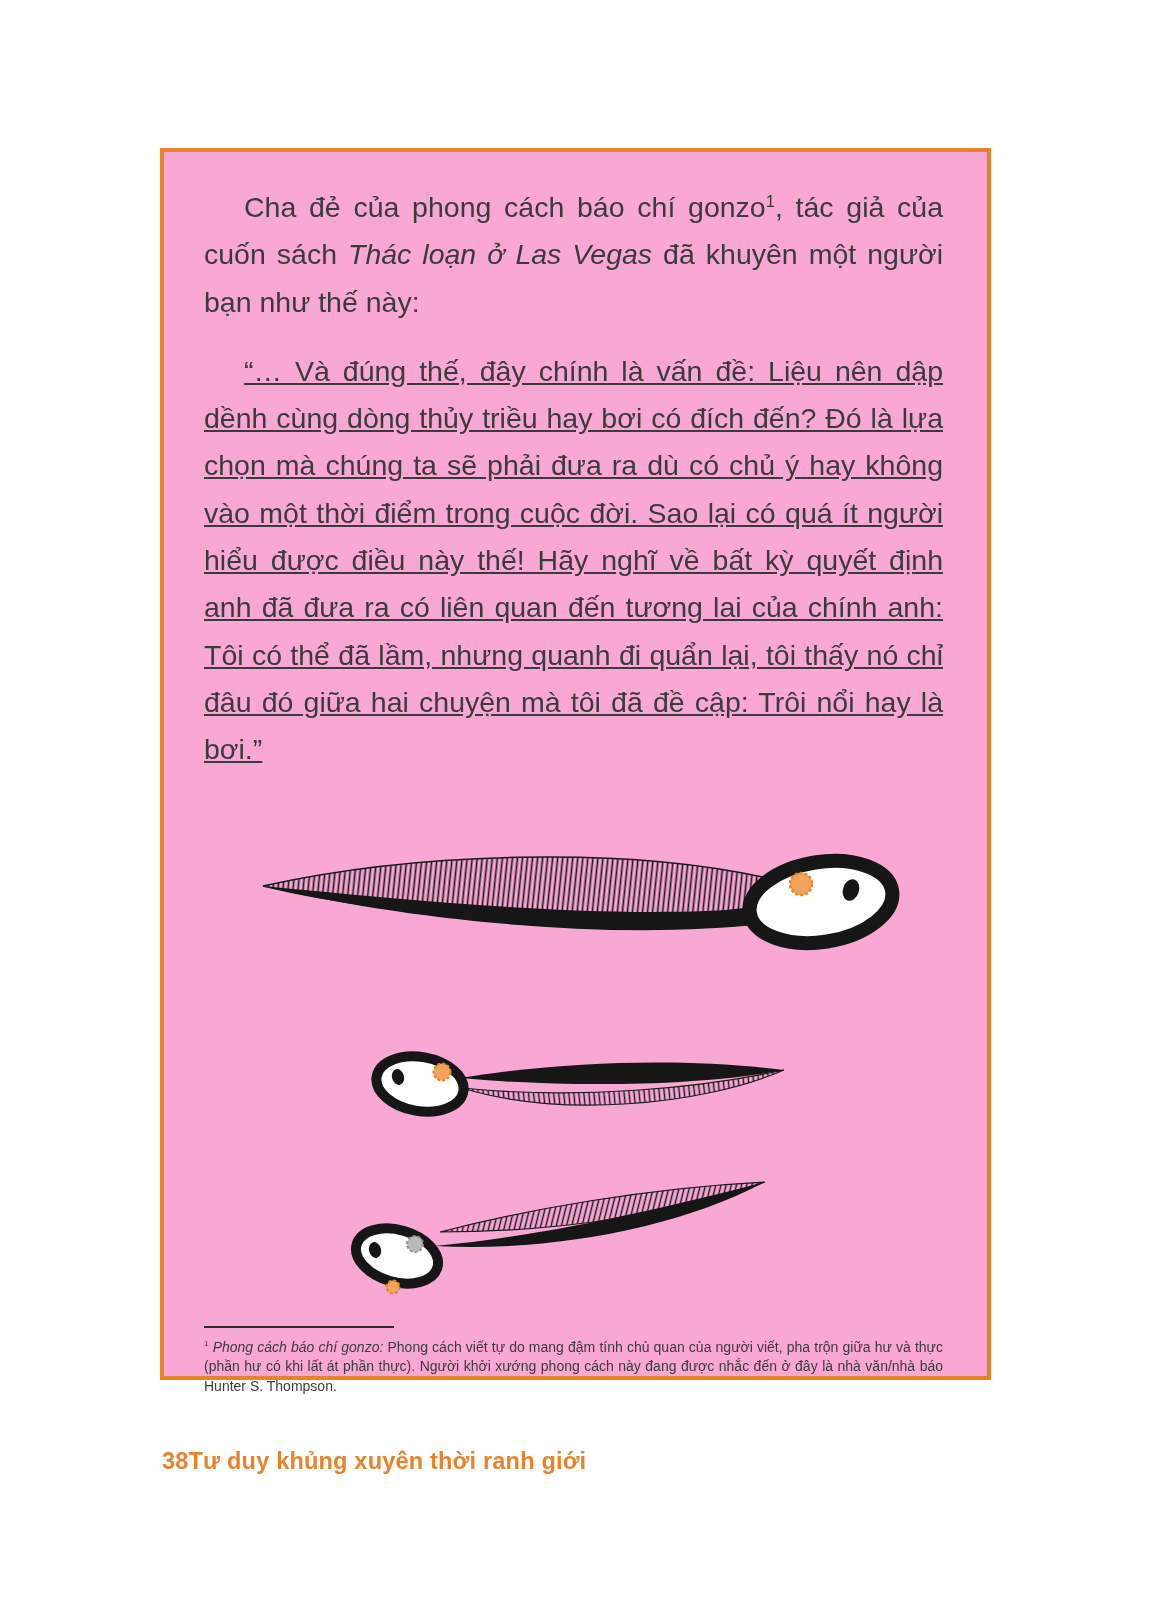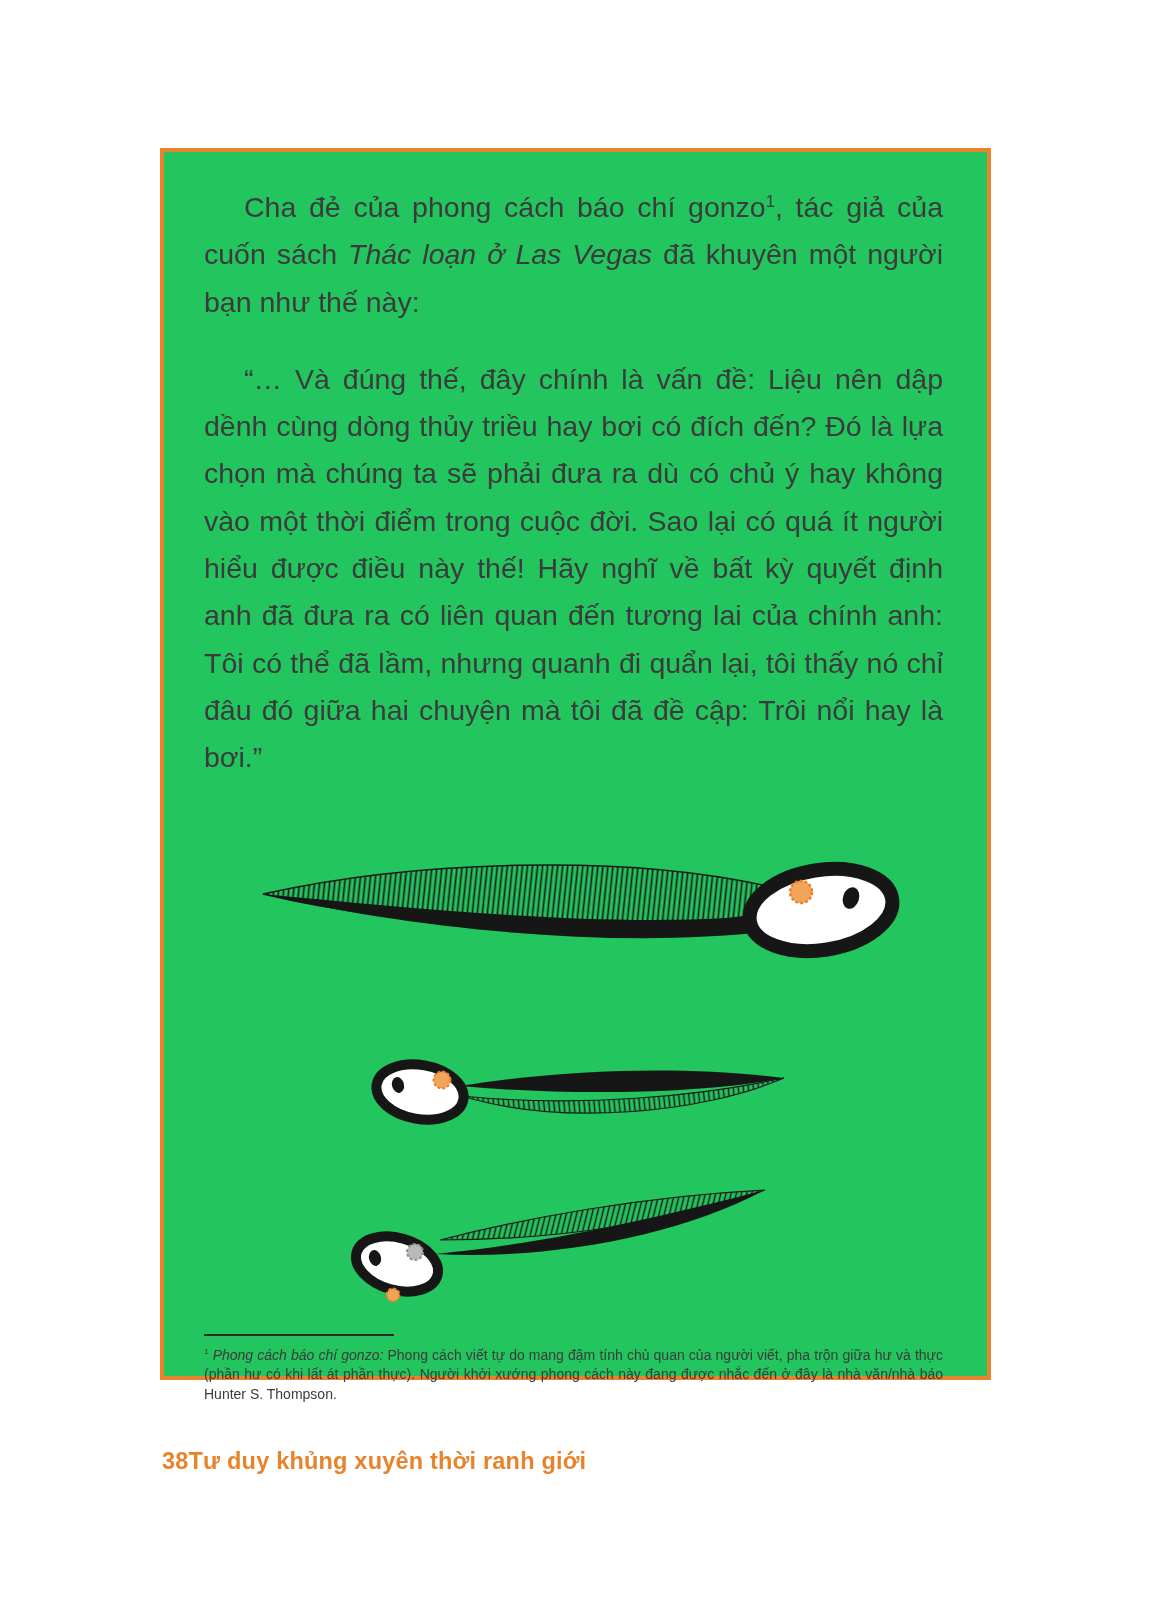--- a/index.html
+++ b/index.html
@@ -8,28 +8,28 @@
     width:1166px; height:1607px; position:relative;
     font-family:"Liberation Sans", sans-serif;
     color:#3b3b3b;
   }
   .page { position:absolute; inset:0; background:#fff; overflow:hidden; }
 
   .frame {
     position:absolute; left:160px; top:148px; width:831px; height:1232px;
     border:4px solid #E8832C;
     padding:32px 44px 0 40px;
-    background:#22c55e;
+    background:#f9a8d4;
   }
 
   .para {
     font-size:28.5px; line-height:1.66; text-align:justify;
     text-indent:40px; color:#3b3b3b;
   }
-  .para.quote { margin-top:30px; }
+  .para.quote { margin-top:22px;text-decoration:underline; }
   .ital { font-style:italic; }
   sup { font-size:0.58em; vertical-align:super; line-height:0; }
 
   .illustrations { position:relative; height:552px; }
   .eel { position:absolute; }
   .eel-1 { left:51px;  top:70px;  width:645px; height:120px; }
   .eel-2 { left:166px; top:270px; width:420px; height:80px;  }
   .eel-3 { left:141px; top:400px; width:425px; height:120px; }
 
   .footnote-rule {

